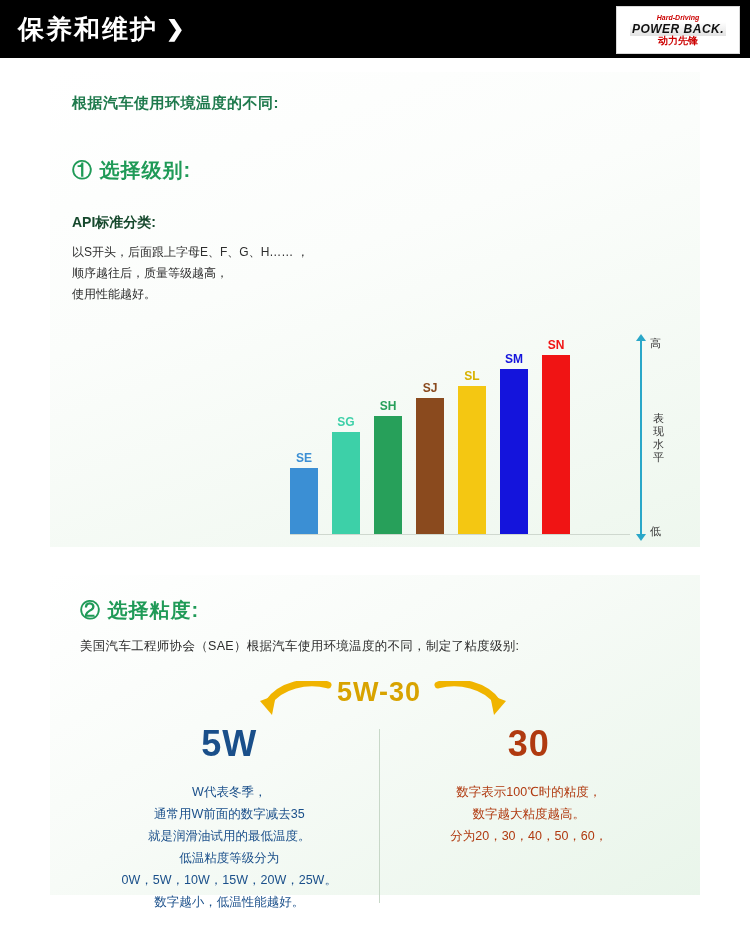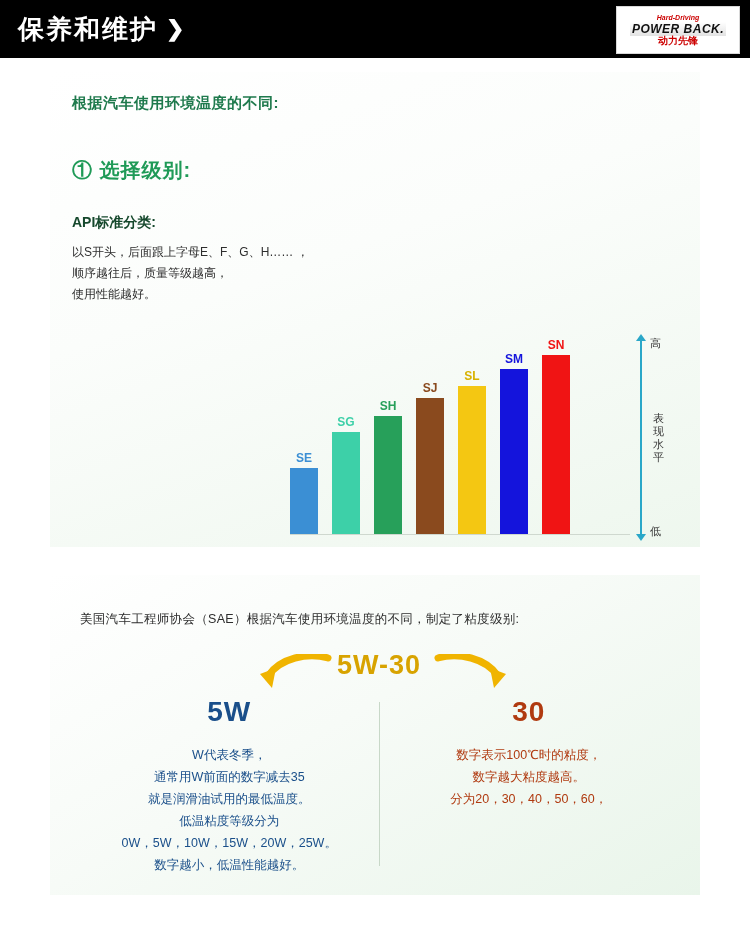--- a/index.html
+++ b/index.html
@@ -251,21 +251,21 @@
     flex: 1;
     text-align: center;
   }
   .col-divider {
     width: 1px;
     background: #c8d8c8;
     margin: 6px 0 10px 0;
   }
   .col-head {
     color: #1a4f8a;
-    font-size: 28px;
+    font-size: 36px;
     font-weight: bold;
     letter-spacing: 1px;
   }
   .col-head.right {
     color: #b03a10;
   }
   .col-body {
     margin-top: 16px;
     font-size: 12.5px;
     line-height: 22px;
@@ -333,20 +333,21 @@
     <div class="axis"></div>
     <div class="axis-arrow-up"></div>
     <div class="axis-arrow-down"></div>
     <div class="axis-top-label">高</div>
     <div class="axis-bottom-label">低</div>
     <div class="axis-caption">表现水平</div>
   </div>
 </div>
 
 <div class="section-two">
+  <div class="step2-title">② 选择粘度:</div>
   <div class="sae-desc">美国汽车工程师协会（SAE）根据汽车使用环境温度的不同，制定了粘度级别:</div>
 
   <div class="grade-row">
     <svg class="arrow-left" viewBox="0 0 74 34">
       <path d="M70 4 C50 -2 22 4 10 22" stroke="#f0b400" stroke-width="7" fill="none" stroke-linecap="round"></path>
       <path d="M14 34 L2 20 L18 14 Z" fill="#f0b400"></path>
     </svg>
     <span class="grade-center">5W-30</span>
     <svg class="arrow-right" viewBox="0 0 74 34">
       <path d="M4 4 C24 -2 52 4 64 22" stroke="#f0b400" stroke-width="7" fill="none" stroke-linecap="round"></path>

